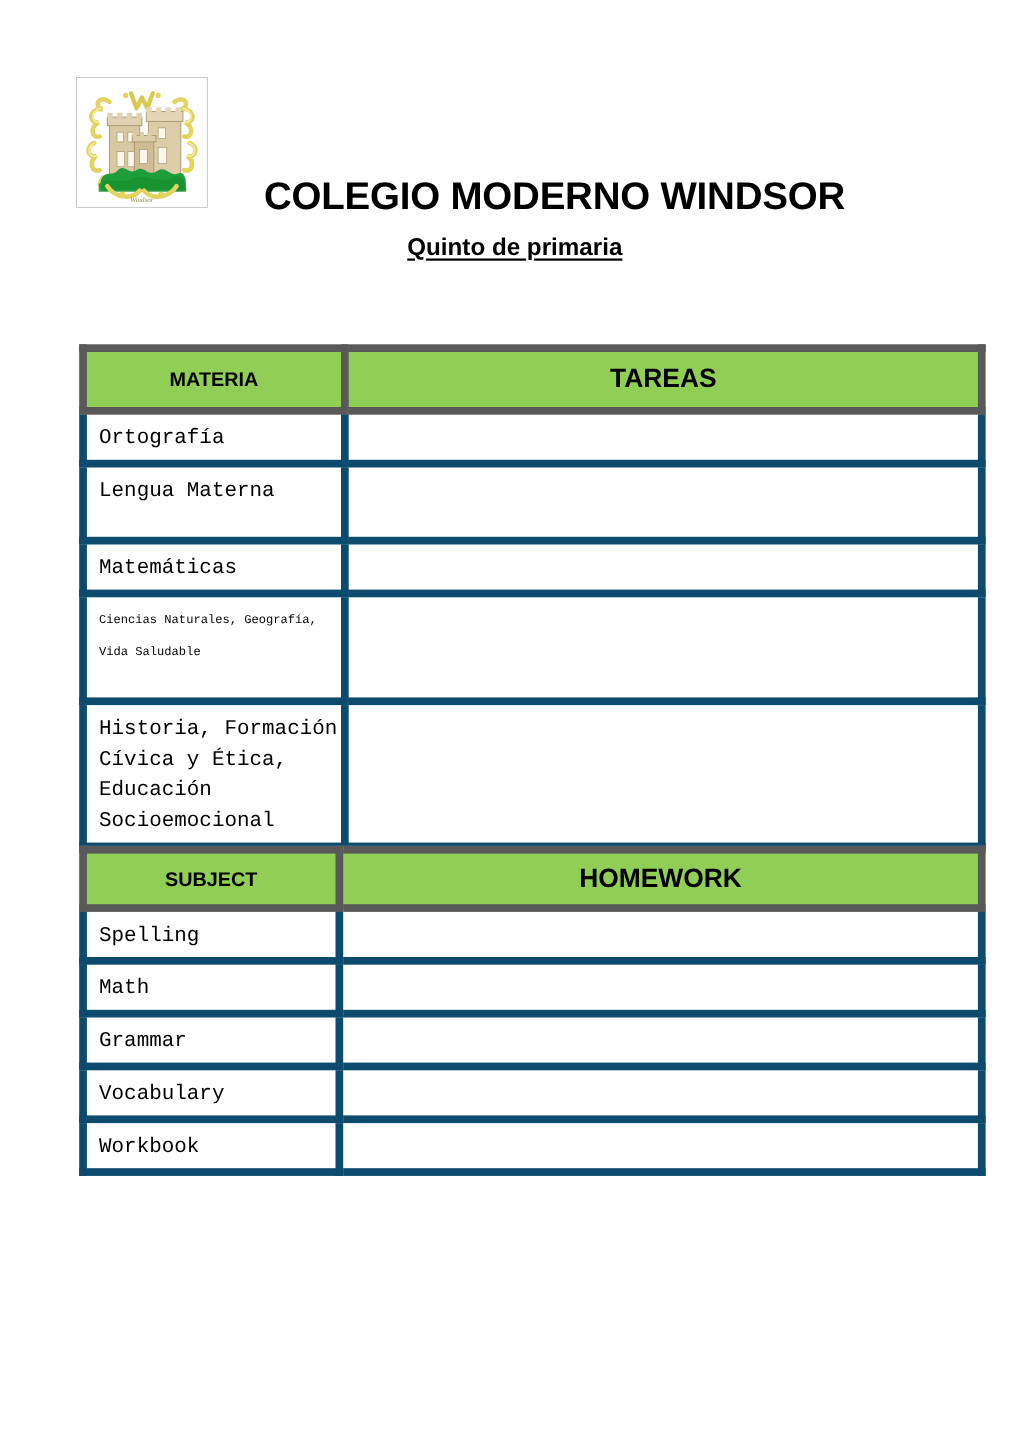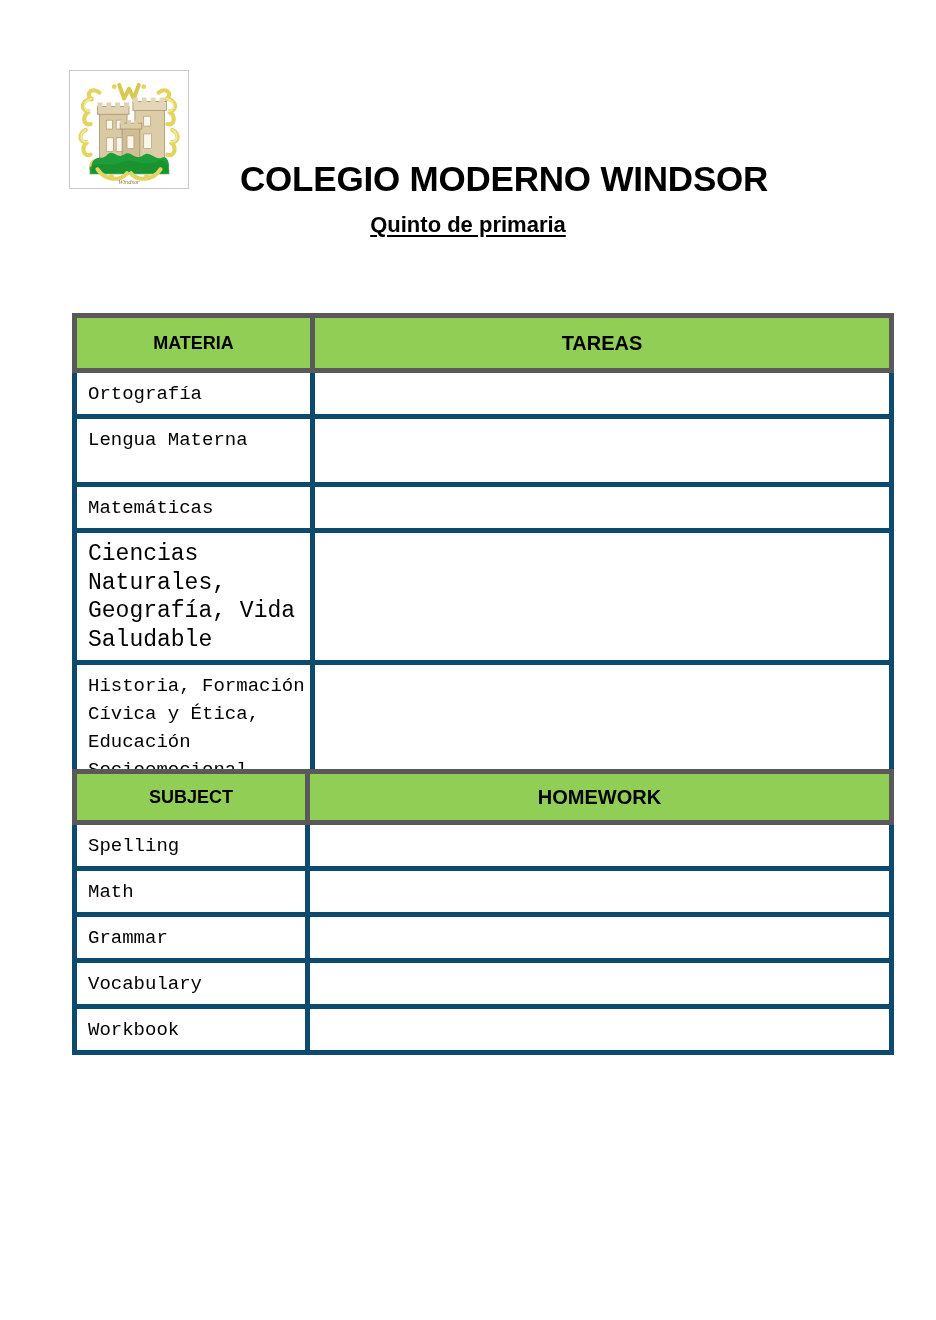--- a/index.html
+++ b/index.html
@@ -69,21 +69,21 @@
   }
 
   
   .tbl {
     position: absolute;
     border-collapse: collapse;
     table-layout: fixed;
     background: #ffffff;
   }
   .tbl td, .tbl th {
-    border: 5px solid #0c4a6e;
+    border: 7px solid #0c4a6e;
     padding: 0;
     vertical-align: top;
     text-align: left;
     font-weight: normal;
     margin-top: 29px;
   }
   .tbl .hdr td {
     background: #90CE56;
     border-color: #595959;
     vertical-align: middle;
@@ -101,35 +101,35 @@
   }
 
   .cell-txt {
     display: block;
     padding: 7px 0 6px 11px;
     font-size: 19px;
     line-height: 28px;
     font-family: Liberation Mono, monospace;
   }
   .cell-txt.small {
-    font-size: 23px;
+    font-size: 11px;
     line-height: 28.5px;
   }
   .hdr-materia {
     display: block;
     text-align: center;
     font-size: 18px;
     font-weight: bold;
     line-height: 22px;
     padding: 0 4px;
   }
   .hdr-tareas {
     display: block;
     text-align: center;
-    font-size: 20px;
+    font-size: 24px;
     font-weight: bold;
     line-height: 28px;
     padding: 0 4px;
   }
   .blank-cell {
     display: block;
     min-height: 10px;
   }
 </style>
 </head>

